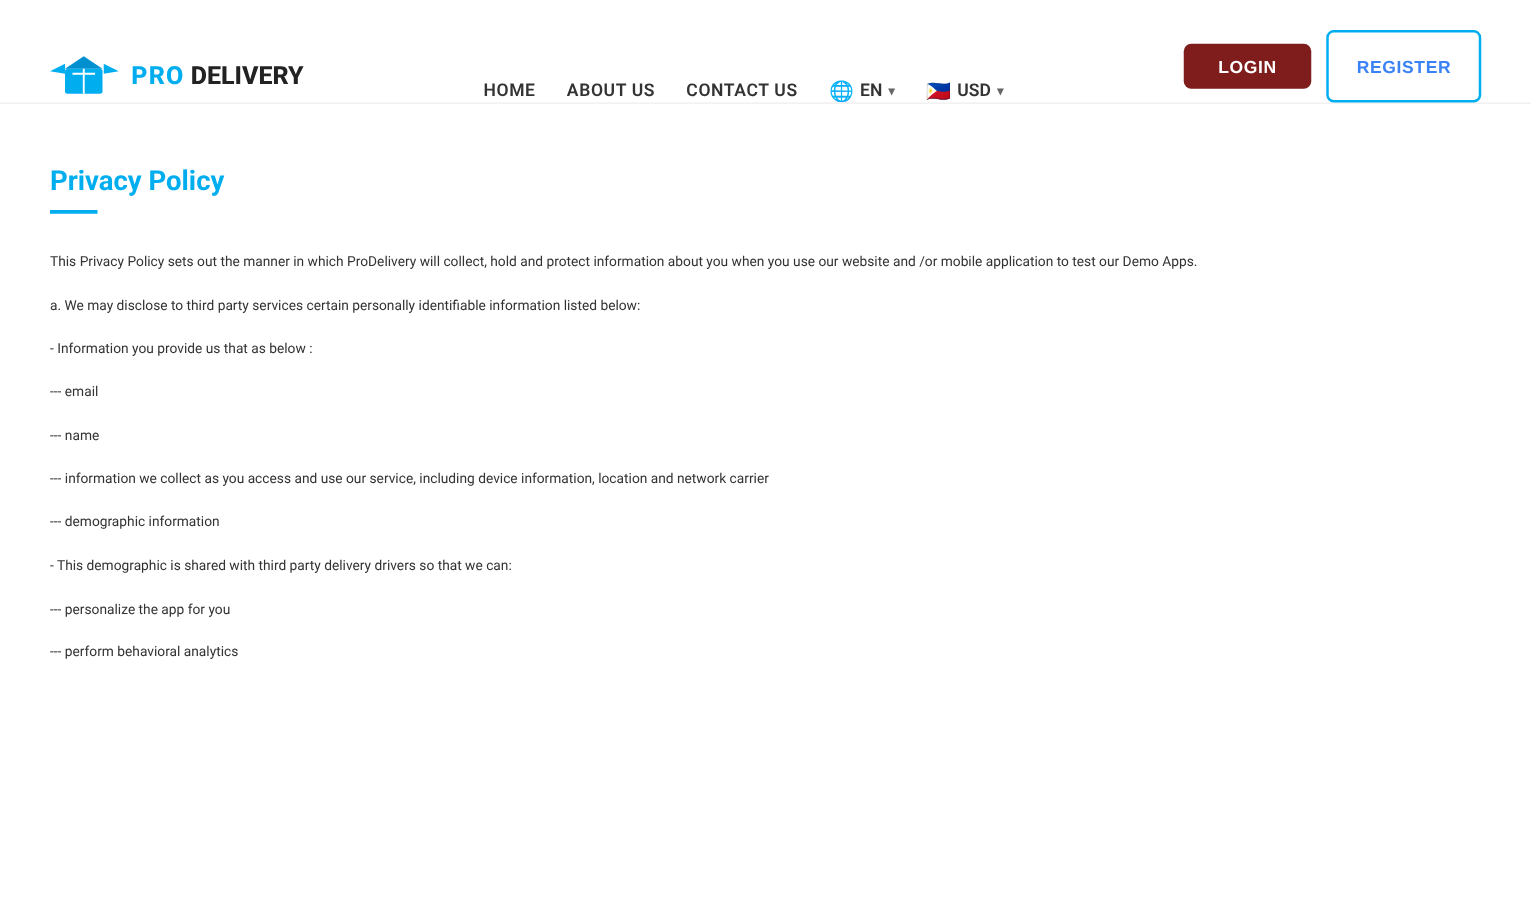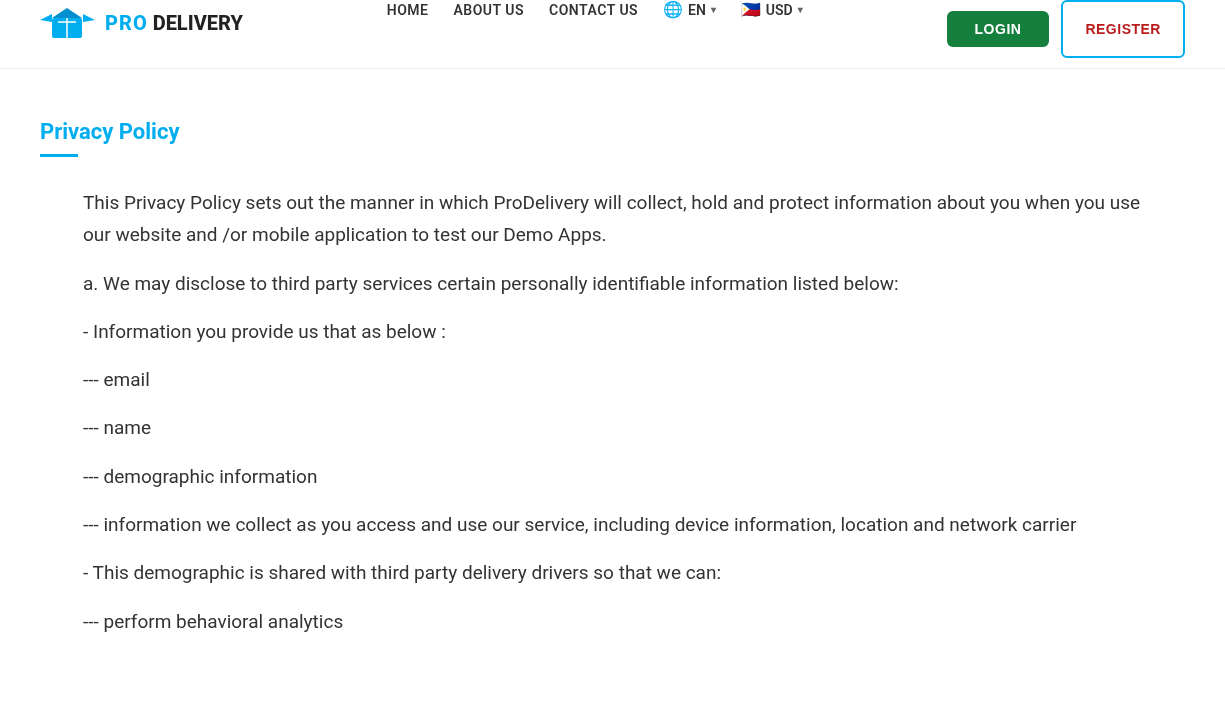--- a/index.html
+++ b/index.html
@@ -11,24 +11,24 @@
     body {
       font-family: -apple-system, BlinkMacSystemFont, 'Segoe UI', Roboto, sans-serif;
       font-size: 15px;
       color: #333;
       background: #fff;
     }
 
     
     header {
       display: flex;
-      align-items: flex-start;
+      align-items: flex-end;
       justify-content: space-between;
       padding: 0 40px;
-      height: 69px;
+      height: 83px;
       border-bottom: 1px solid #eee;
     }
 
     .logo-area {
       display: flex;
       align-items: center;
       gap: 10px;
     }
 
     .logo-icon {
@@ -70,34 +70,34 @@
       color: #666;
     }
 
     .header-actions {
       display: flex;
       align-items: center;
       gap: 12px;
     }
 
     .btn-login {
-      background: #15803d;
+      background: #7f1d1d;
       color: #fff;
       border: none;
       padding: 10px 28px;
       border-radius: 6px;
       font-size: 14px;
       font-weight: 700;
       cursor: pointer;
       letter-spacing: 0.5px;
     }
 
     .btn-register {
       background: #fff;
-      color: #b91c1c;
+      color: #3b82f6;
       border: 2px solid #00aeef;
       padding: 19px 22px;
       border-radius: 6px;
       font-size: 14px;
       font-weight: 700;
       cursor: pointer;
       letter-spacing: 0.5px;
     }
 
     
@@ -120,22 +120,21 @@
       margin-bottom: 30px;
     }
 
     .content-block {
       line-height: 1.7;
       color: #333;
     }
 
     .content-block p {
       margin-bottom: 16px;
-      font-size: 19px;
-      margin-left: 43px;
+      font-size: 11px;
     }
   </style>
 </head>
 <body>
 
 <header>
   <div class="logo-area">
 
     <svg class="logo-icon" viewBox="0 0 55 45" xmlns="http://www.w3.org/2000/svg">
 
@@ -183,23 +182,24 @@
   <div class="title-underline"></div>
 
   <div class="content-block">
     <p>This Privacy Policy sets out the manner in which ProDelivery will collect, hold and protect information about you when you use our website and /or mobile application to test our Demo Apps.</p>
 
     <p>a. We may disclose to third party services certain personally identifiable information listed below:</p>
     <p>- Information you provide us that as below :</p>
     <div id="section-a-items">
         <p>--- email</p>
         <p>--- name</p>
+        <p>--- information we collect as you access and use our service, including device information, location and network carrier</p>
         <p>--- demographic information</p>
-        <p>--- information we collect as you access and use our service, including device information, location and network carrier</p>
       </div>
 
     <p style="margin-top:16px;">- This demographic is shared with third party delivery drivers so that we can:</p>
     <div id="section-a-shared-items">
+        <p>--- personalize the app for you</p>
         <p>--- perform behavioral analytics</p>
       </div>
 
   </div>
 </main>
 
 </body></html>

